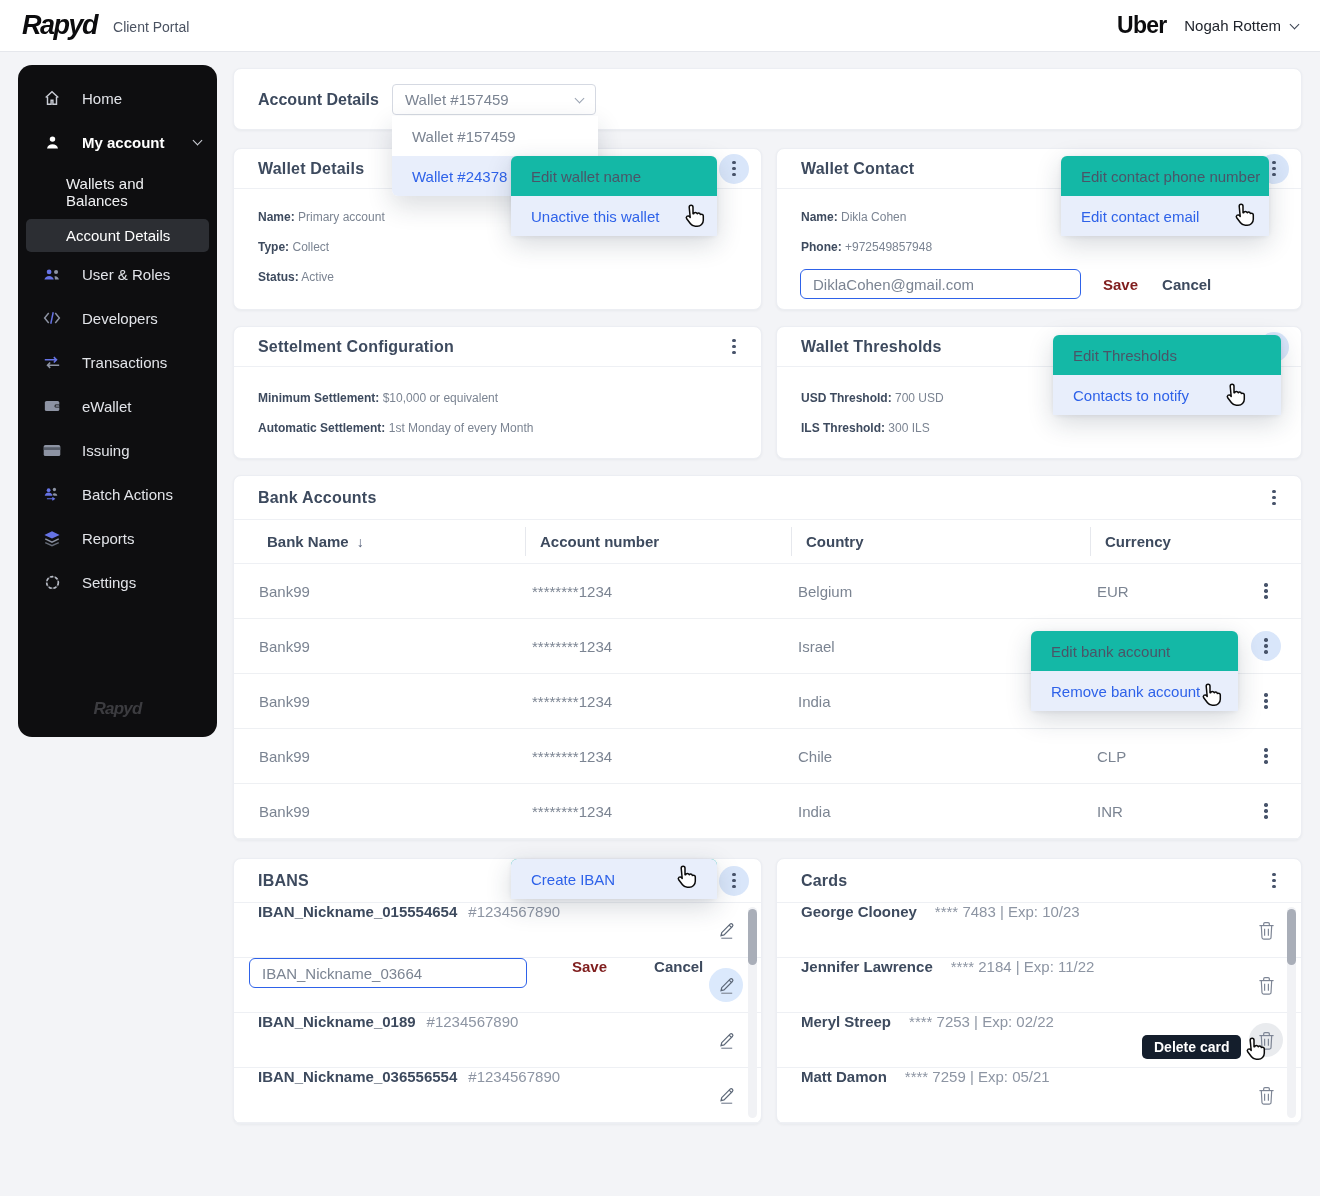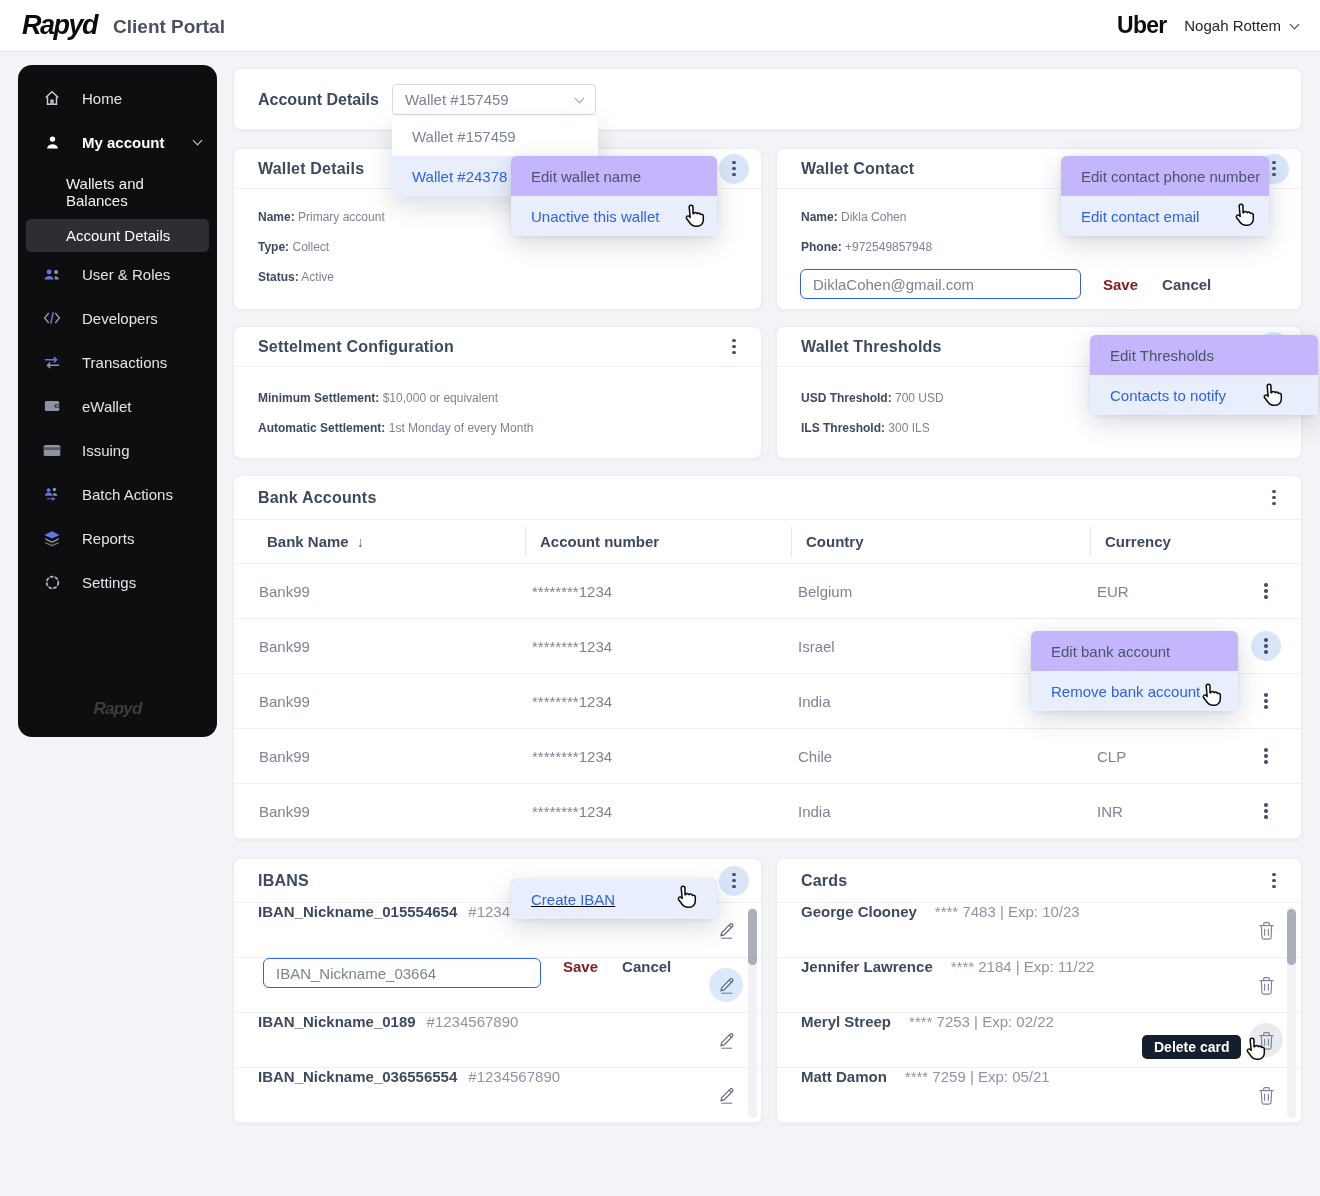--- a/index.html
+++ b/index.html
@@ -4,21 +4,21 @@
 <style>
   * { margin:0; padding:0; box-sizing:border-box; }
   html,body { background:#f3f4f7; }
   body { font-family:"Liberation Sans","DejaVu Sans",sans-serif; }
   .page { position:relative; width:1320px; height:1196px; background:#f3f4f7; overflow:hidden; }
 
   
   .topbar { position:absolute; left:0; top:0; width:1320px; height:52px; background:#fff;
             border-bottom:1px solid #e5e7ec; display:flex; align-items:center; padding:0 22px; z-index:10; }
   .rapyd-logo { font-style:italic; font-weight:800; font-size:27px; color:#0c0c0e; letter-spacing:-1.5px; }
-  .portal-title { font-size:19px; color:#4a5261; margin-left:16px; margin-top:3px;font-weight:bold; }
+  .portal-title { font-size:14px; color:#4a5261; margin-left:16px; margin-top:3px; }
   .top-right { margin-left:auto; display:flex; align-items:center; }
   .uber-logo { font-weight:800; font-size:23px; color:#0c0c0e; letter-spacing:-0.8px; }
   .user-menu { display:flex; align-items:center; gap:10px; margin-left:18px; background:none; border:none;
                font-family:inherit; font-size:15px; color:#20242c; cursor:pointer; }
   .chev { width:7px; height:7px; border-right:1.8px solid #3a4250; border-bottom:1.8px solid #3a4250;
           transform:rotate(45deg); display:inline-block; margin-top:-3px; }
 
   
   .sidebar { position:absolute; left:18px; top:65px; width:199px; height:672px; background:#0e0e10;
              border-radius:14px; padding-top:11px; z-index:5; }
@@ -43,21 +43,21 @@
   .kebab { width:30px; height:30px; border-radius:50%; display:flex; flex-direction:column; align-items:center;
            justify-content:center; gap:2.6px; background:transparent; border:none; cursor:pointer; flex:none; }
   .kebab i { width:3.4px; height:3.4px; border-radius:50%; background:#47536a; display:block; }
   .kebab.active { background:#d9e6fa; }
 
   .kv { font-size:12px; color:#7b8492; line-height:30px; padding:0 24px; }
   .kv b { color:#3d4a5e; font-weight:700; }
   .content-pad { padding-top:13px; }
 
   
-  .menu { position:absolute; background:#c4b5fd; border-radius:6px; z-index:40;
+  .menu { position:absolute; background:#14b8a6; border-radius:6px; z-index:40;
           box-shadow:0 8px 26px rgba(30,42,65,.18), 0 1px 4px rgba(30,42,65,.08); }
   .mi { height:40px; display:flex; align-items:center; padding:0 20px; font-size:15px; color:#4a5568;
         white-space:nowrap; cursor:pointer; position:relative; }
   .mi.hl { background:#e8eefb; color:#2e62e9; }
   .mi:first-child { border-radius:6px 6px 0 0; }
   .mi:last-child { border-radius:0 0 6px 6px; }
   .cursor { position:absolute; z-index:60; pointer-events:none; }
 
   
   .account-bar { left:233px; top:68px; width:1069px; height:62px; }
@@ -105,21 +105,21 @@
   .lrow { height:55px; display:flex; align-items:flex-start; padding:0 56px 0 24px; border-bottom:1px solid #eef0f4;
           position:relative; font-size:15px; }
   .lrow:last-child { border-bottom:none; }
   .lname { font-weight:700; color:#3d4a5e; white-space:nowrap; }
   .lsub { color:#8d95a3; margin-left:11px; white-space:nowrap; }
   .row-action { position:absolute; right:18px; top:50%; transform:translateY(-50%); width:34px; height:34px;
                 border-radius:50%; display:flex; align-items:center; justify-content:center; background:none;
                 border:none; cursor:pointer; }
   .row-action.active-blue { background:#dbe9fc; }
   .row-action.active-gray { background:#e9ebee; }
-  .iban-edit-row { padding-left:29px; }
+  .iban-edit-row { padding-left:15px;gap:23px; }
   .iban-input { width:278px; }
 
   .scroll-track { position:absolute; width:9px; border-radius:5px; background:#f1f2f5; z-index:20; }
   .scroll-thumb { position:absolute; left:0; width:9px; border-radius:5px; background:#a9aeb8; cursor:pointer; }
 
   .tooltip { position:absolute; left:365px; top:176px; background:#141e2c; color:#fff; font-size:14px;
              font-weight:700; padding:4px 12px; border-radius:5px; white-space:nowrap; z-index:55; }
 </style>
 </head>
 <body>
@@ -334,21 +334,21 @@
       <button class="kebab active">
           <i></i>
           <i></i>
           <i></i>
         </button>
     </div>
     <div class="content-pad" style="padding-top:16px;">
       <div class="kv"><b>USD Threshold:</b> <span>700 USD</span></div>
       <div class="kv"><b>ILS Threshold:</b> <span>300 ILS</span></div>
     </div>
-    <div class="menu" style="left:276px; top:8px; width:228px;margin-left:37px;">
+    <div class="menu" style="left:276px; top:8px; width:228px;">
       <div class="mi">Edit Thresholds</div>
       <div class="mi hl">Contacts to notify</div>
       <span class="cursor" style="left:167px; top:48px;">
         <svg width="26" height="27" viewBox="0 0 26 27">
             <path d="M10.2 3.2c0-1 .8-1.9 1.9-1.9s1.9.9 1.9 1.9v6.6h.6c.2-.7 1-1.3 1.8-1.3.8 0 1.5.5 1.8 1.2.3-.4.9-.6 1.4-.6.9 0 1.6.6 1.8 1.4.3-.2.6-.3 1-.3 1 0 1.9.8 1.9 1.9v4.1c0 3.3-2.7 6-6 6h-2c-1.9 0-3.7-.9-4.8-2.4l-3.8-5c-.6-.8-.4-1.9.3-2.5s1.9-.5 2.5.3l.7.9z" fill="#fff" stroke="#0b0b0b" stroke-width="1.5" stroke-linejoin="round"></path>
           </svg>
       </span>
     </div>
   </section>
 
@@ -484,21 +484,21 @@
         <svg width="19" height="20" viewBox="0 0 20 21" fill="none" stroke="#5d6878" stroke-width="1.25">
             <path d="M5 13.2 13.8 4.4a1.7 1.7 0 0 1 2.4 0 1.7 1.7 0 0 1 0 2.4L7.4 15.6 4.2 16.4z"></path>
             <path d="m12.8 5.4 2.4 2.4"></path>
             <path d="M4.5 19.2h11.5" stroke="#8d95a3" stroke-width="1.4"></path>
           </svg>
       </button>
     </div>
     <div class="scroll-track" style="right:4px; top:48px; bottom:5px;">
       <div class="scroll-thumb" style="top:2px; height:56px;"></div>
     </div>
-    <div class="menu" style="left:277px; top:20px; width:206px;text-decoration:underline;">
+    <div class="menu" style="left:277px; top:0; width:206px;">
       <div class="mi hl">Create IBAN</div>
       <span class="cursor" style="left:160px; top:6px;">
         <svg width="26" height="27" viewBox="0 0 26 27">
             <path d="M10.2 3.2c0-1 .8-1.9 1.9-1.9s1.9.9 1.9 1.9v6.6h.6c.2-.7 1-1.3 1.8-1.3.8 0 1.5.5 1.8 1.2.3-.4.9-.6 1.4-.6.9 0 1.6.6 1.8 1.4.3-.2.6-.3 1-.3 1 0 1.9.8 1.9 1.9v4.1c0 3.3-2.7 6-6 6h-2c-1.9 0-3.7-.9-4.8-2.4l-3.8-5c-.6-.8-.4-1.9.3-2.5s1.9-.5 2.5.3l.7.9z" fill="#fff" stroke="#0b0b0b" stroke-width="1.5" stroke-linejoin="round"></path>
           </svg>
       </span>
     </div>
   </section>
 
   <section class="card cards-card">

